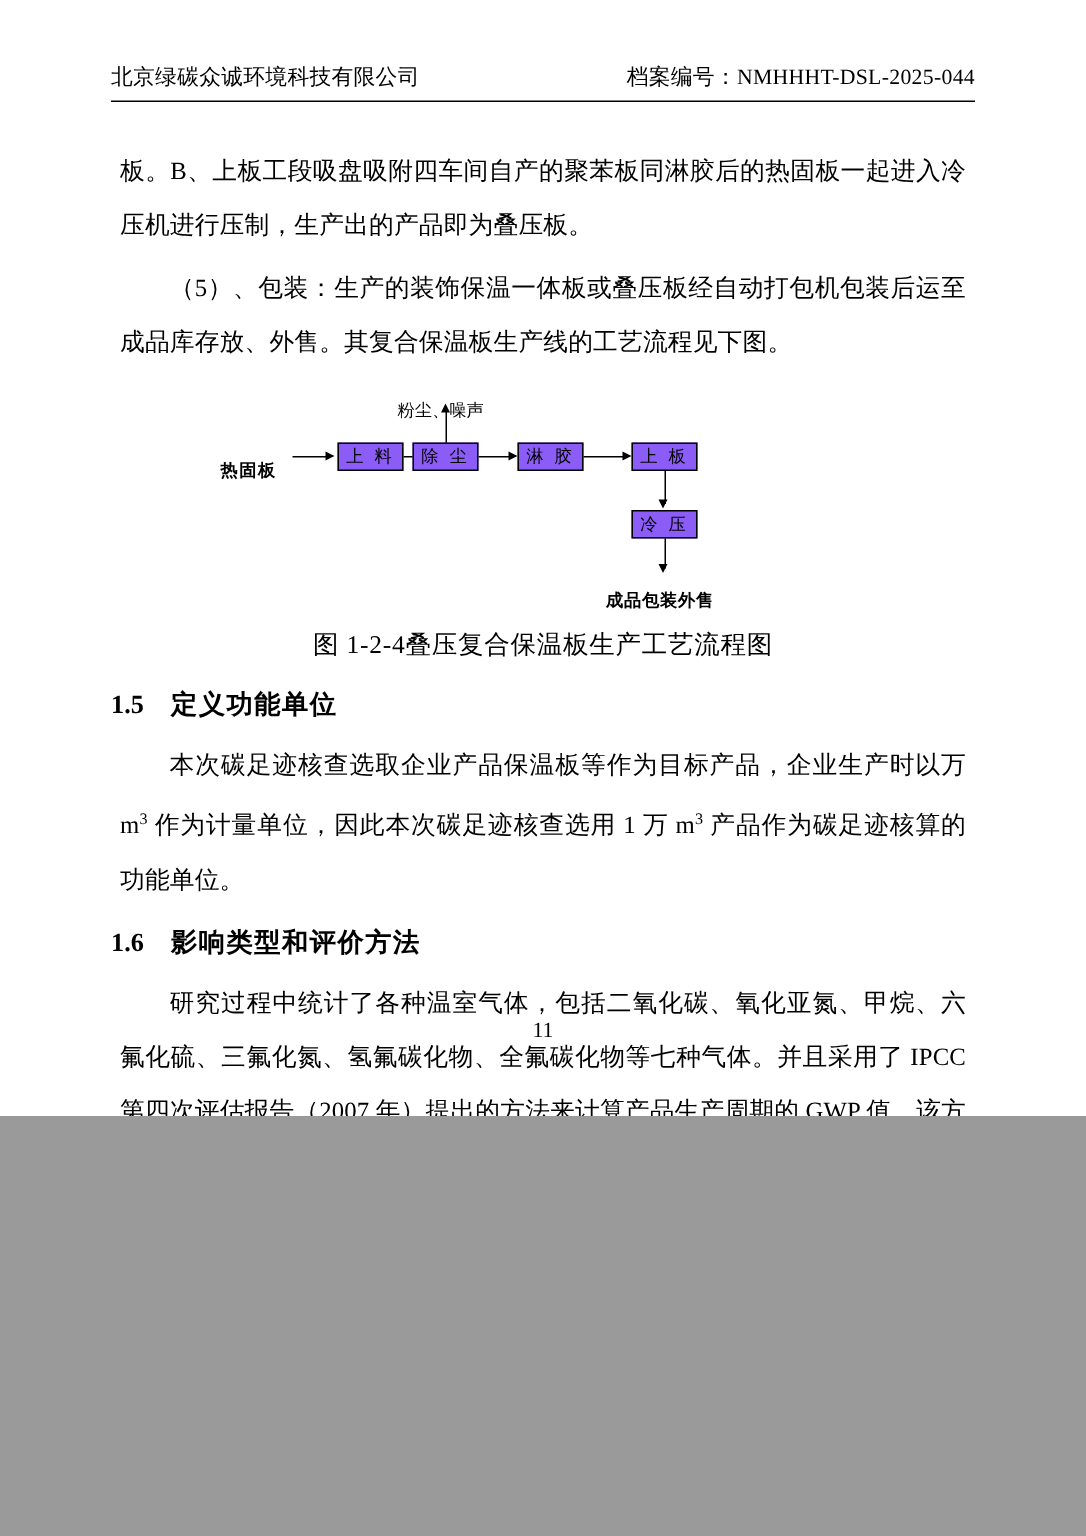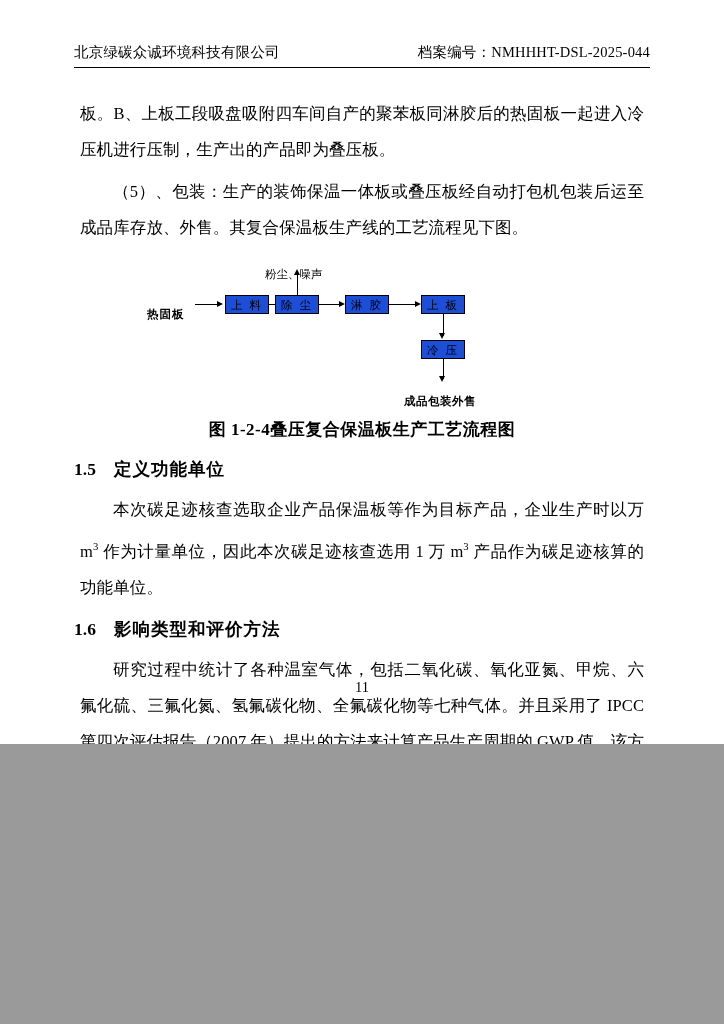--- a/index.html
+++ b/index.html
@@ -80,21 +80,21 @@
     font-family: "Liberation Sans", "DejaVu Sans", sans-serif;
   }
   .fl-label {
     position: absolute;
     white-space: nowrap;
     font-size: 11.5px;
   }
   .fl-box {
     position: absolute;
     border: 1.1px solid #000;
-    background: #1d4ed8;
+    background: #8b5cf6;
     text-align: center;
     font-size: 11.5px;
     line-height: 19px;
     height: 19px;
     letter-spacing: 2px;
     padding: 0 2px;
     box-sizing: border-box;
   }
   .fl-line {
     position: absolute;
@@ -117,21 +117,21 @@
   .fl-arrow-u {
     position: absolute;
     width: 0; height: 0;
     border-left: 3.5px solid transparent;
     border-right: 3.5px solid transparent;
     border-bottom: 6px solid #000;
   }
   .fig-caption {
     text-align: center;
     font-size: 17px;
-    font-weight: bold;
+    font-weight: normal;
     font-family: "Liberation Sans", "DejaVu Sans", sans-serif;
     margin: 6px 0 2px 0;
     letter-spacing: 0.5px;
   }
   .fig-caption .fnum { font-family: "Liberation Serif", serif; }
 
   sup { font-size: 0.65em; vertical-align: super; }
   sub { font-size: 0.65em; vertical-align: sub; }
 
   .footer {

